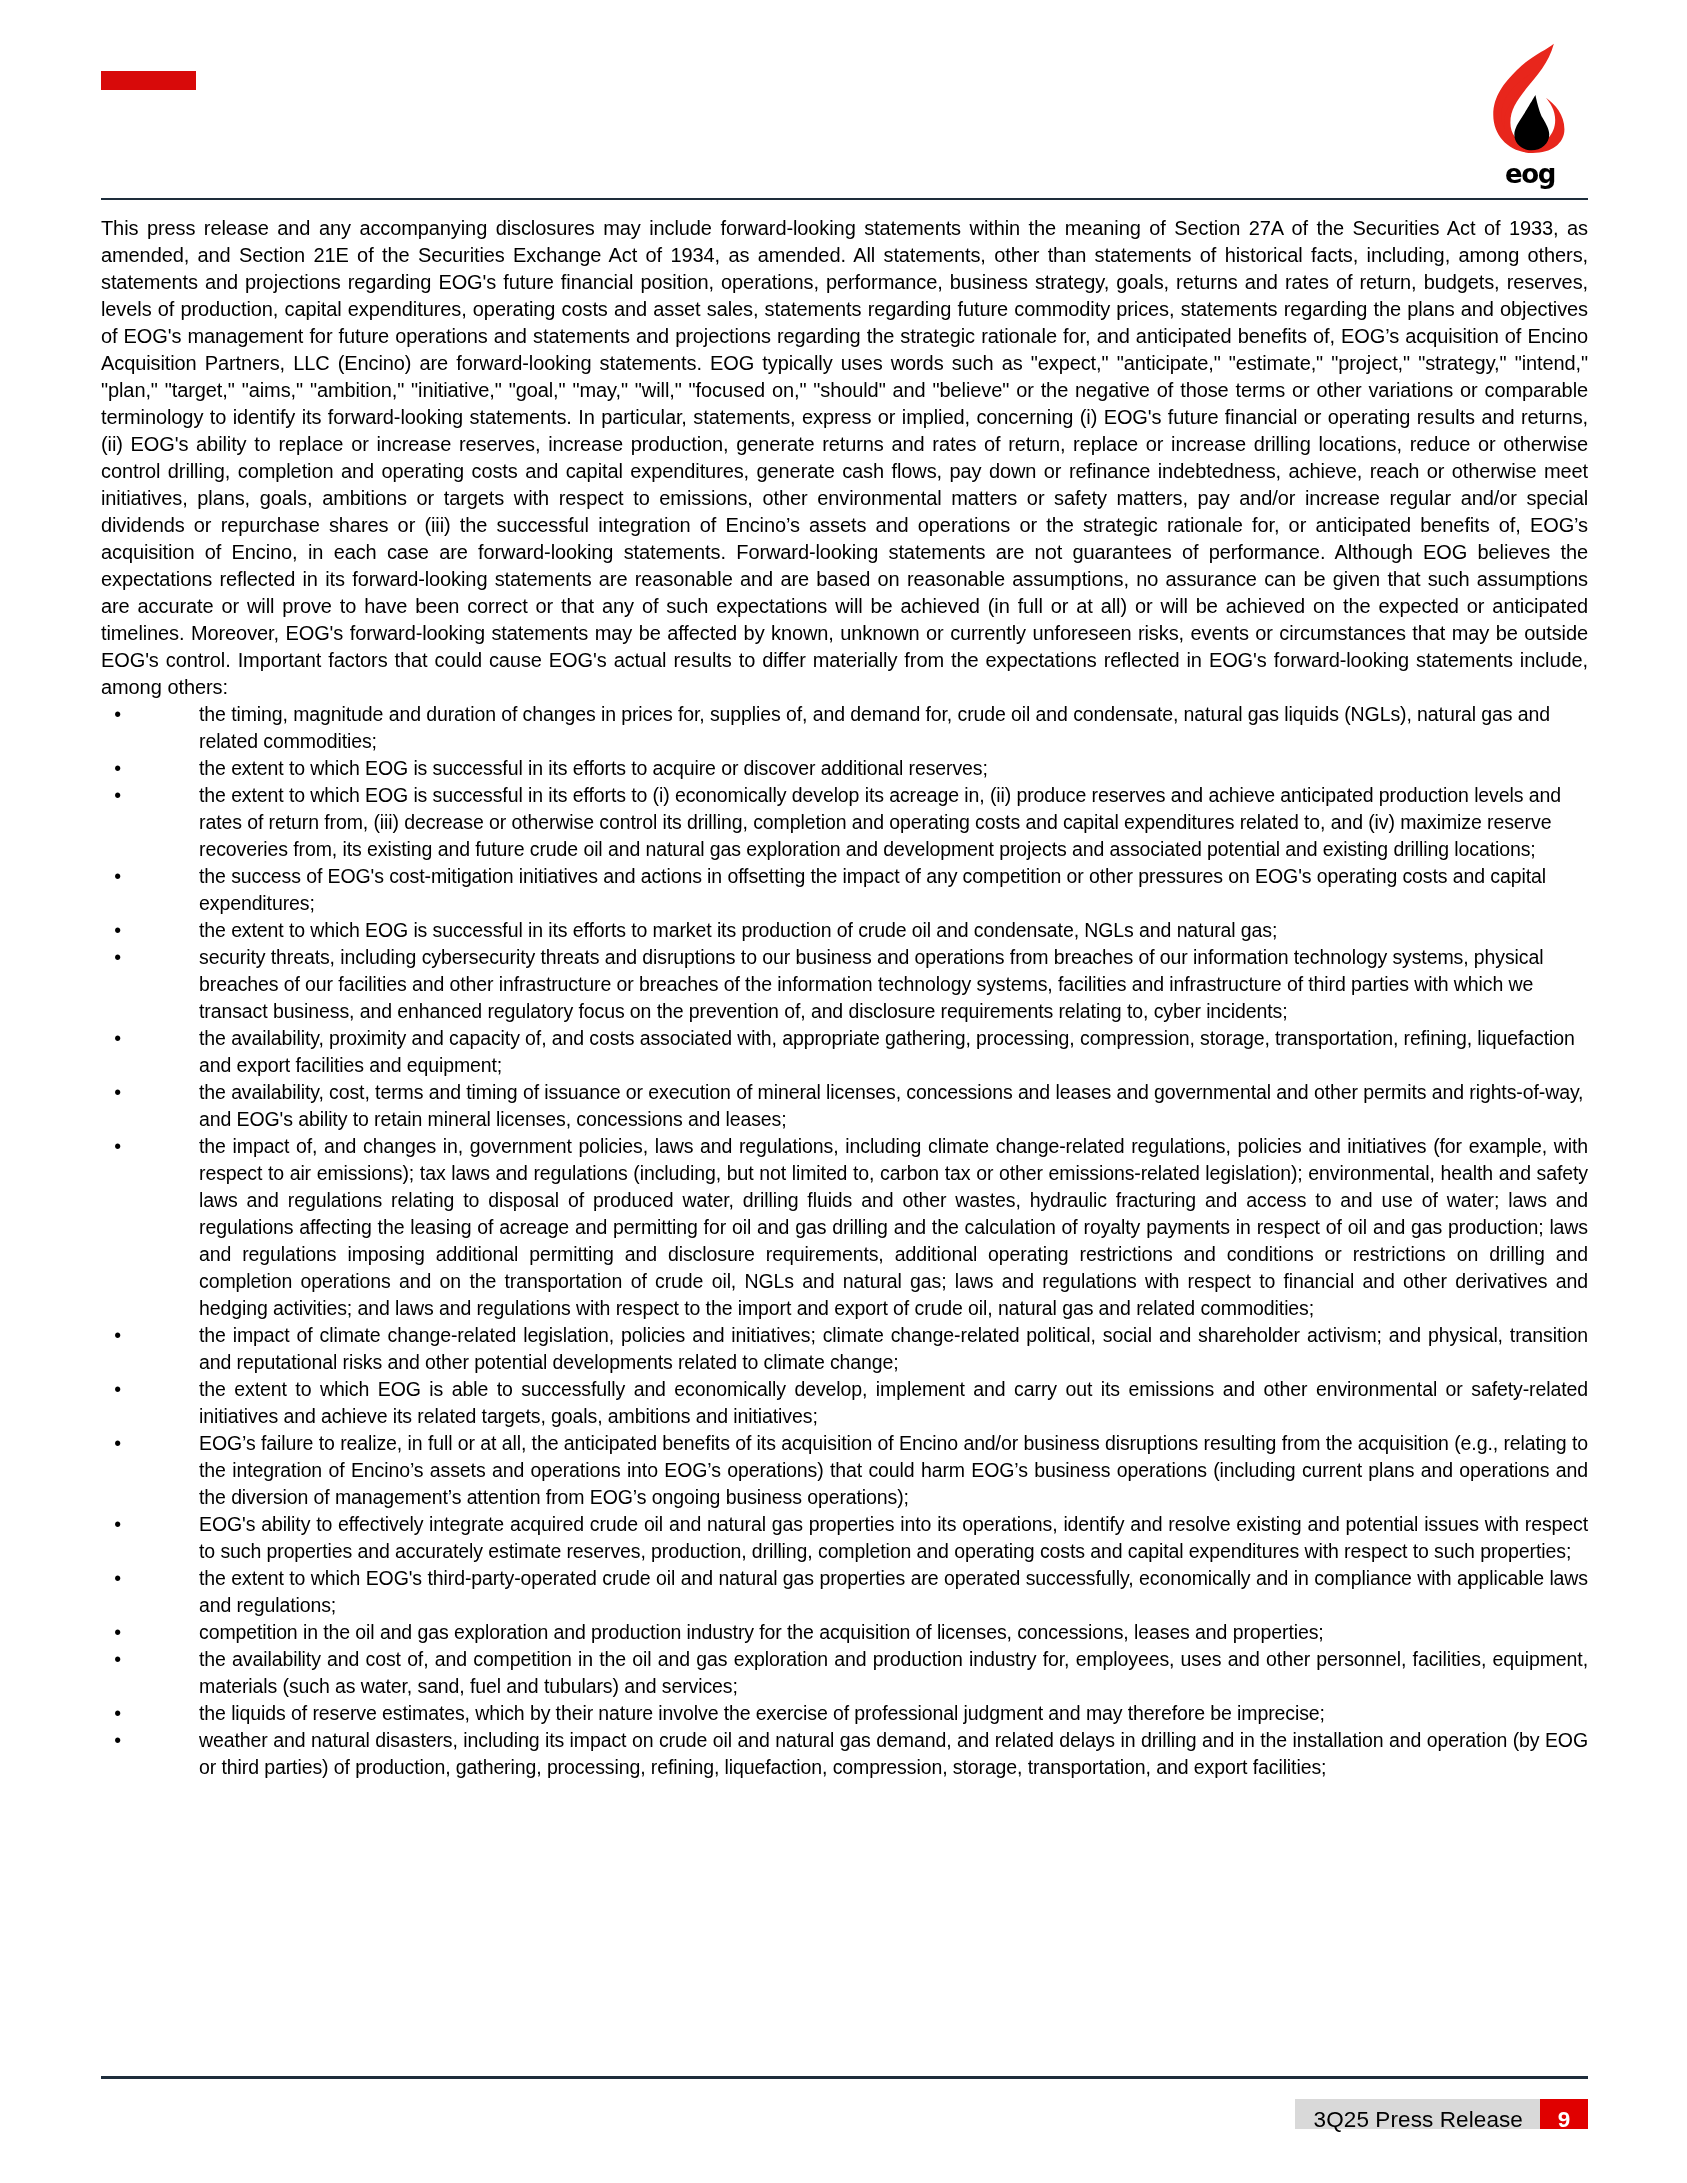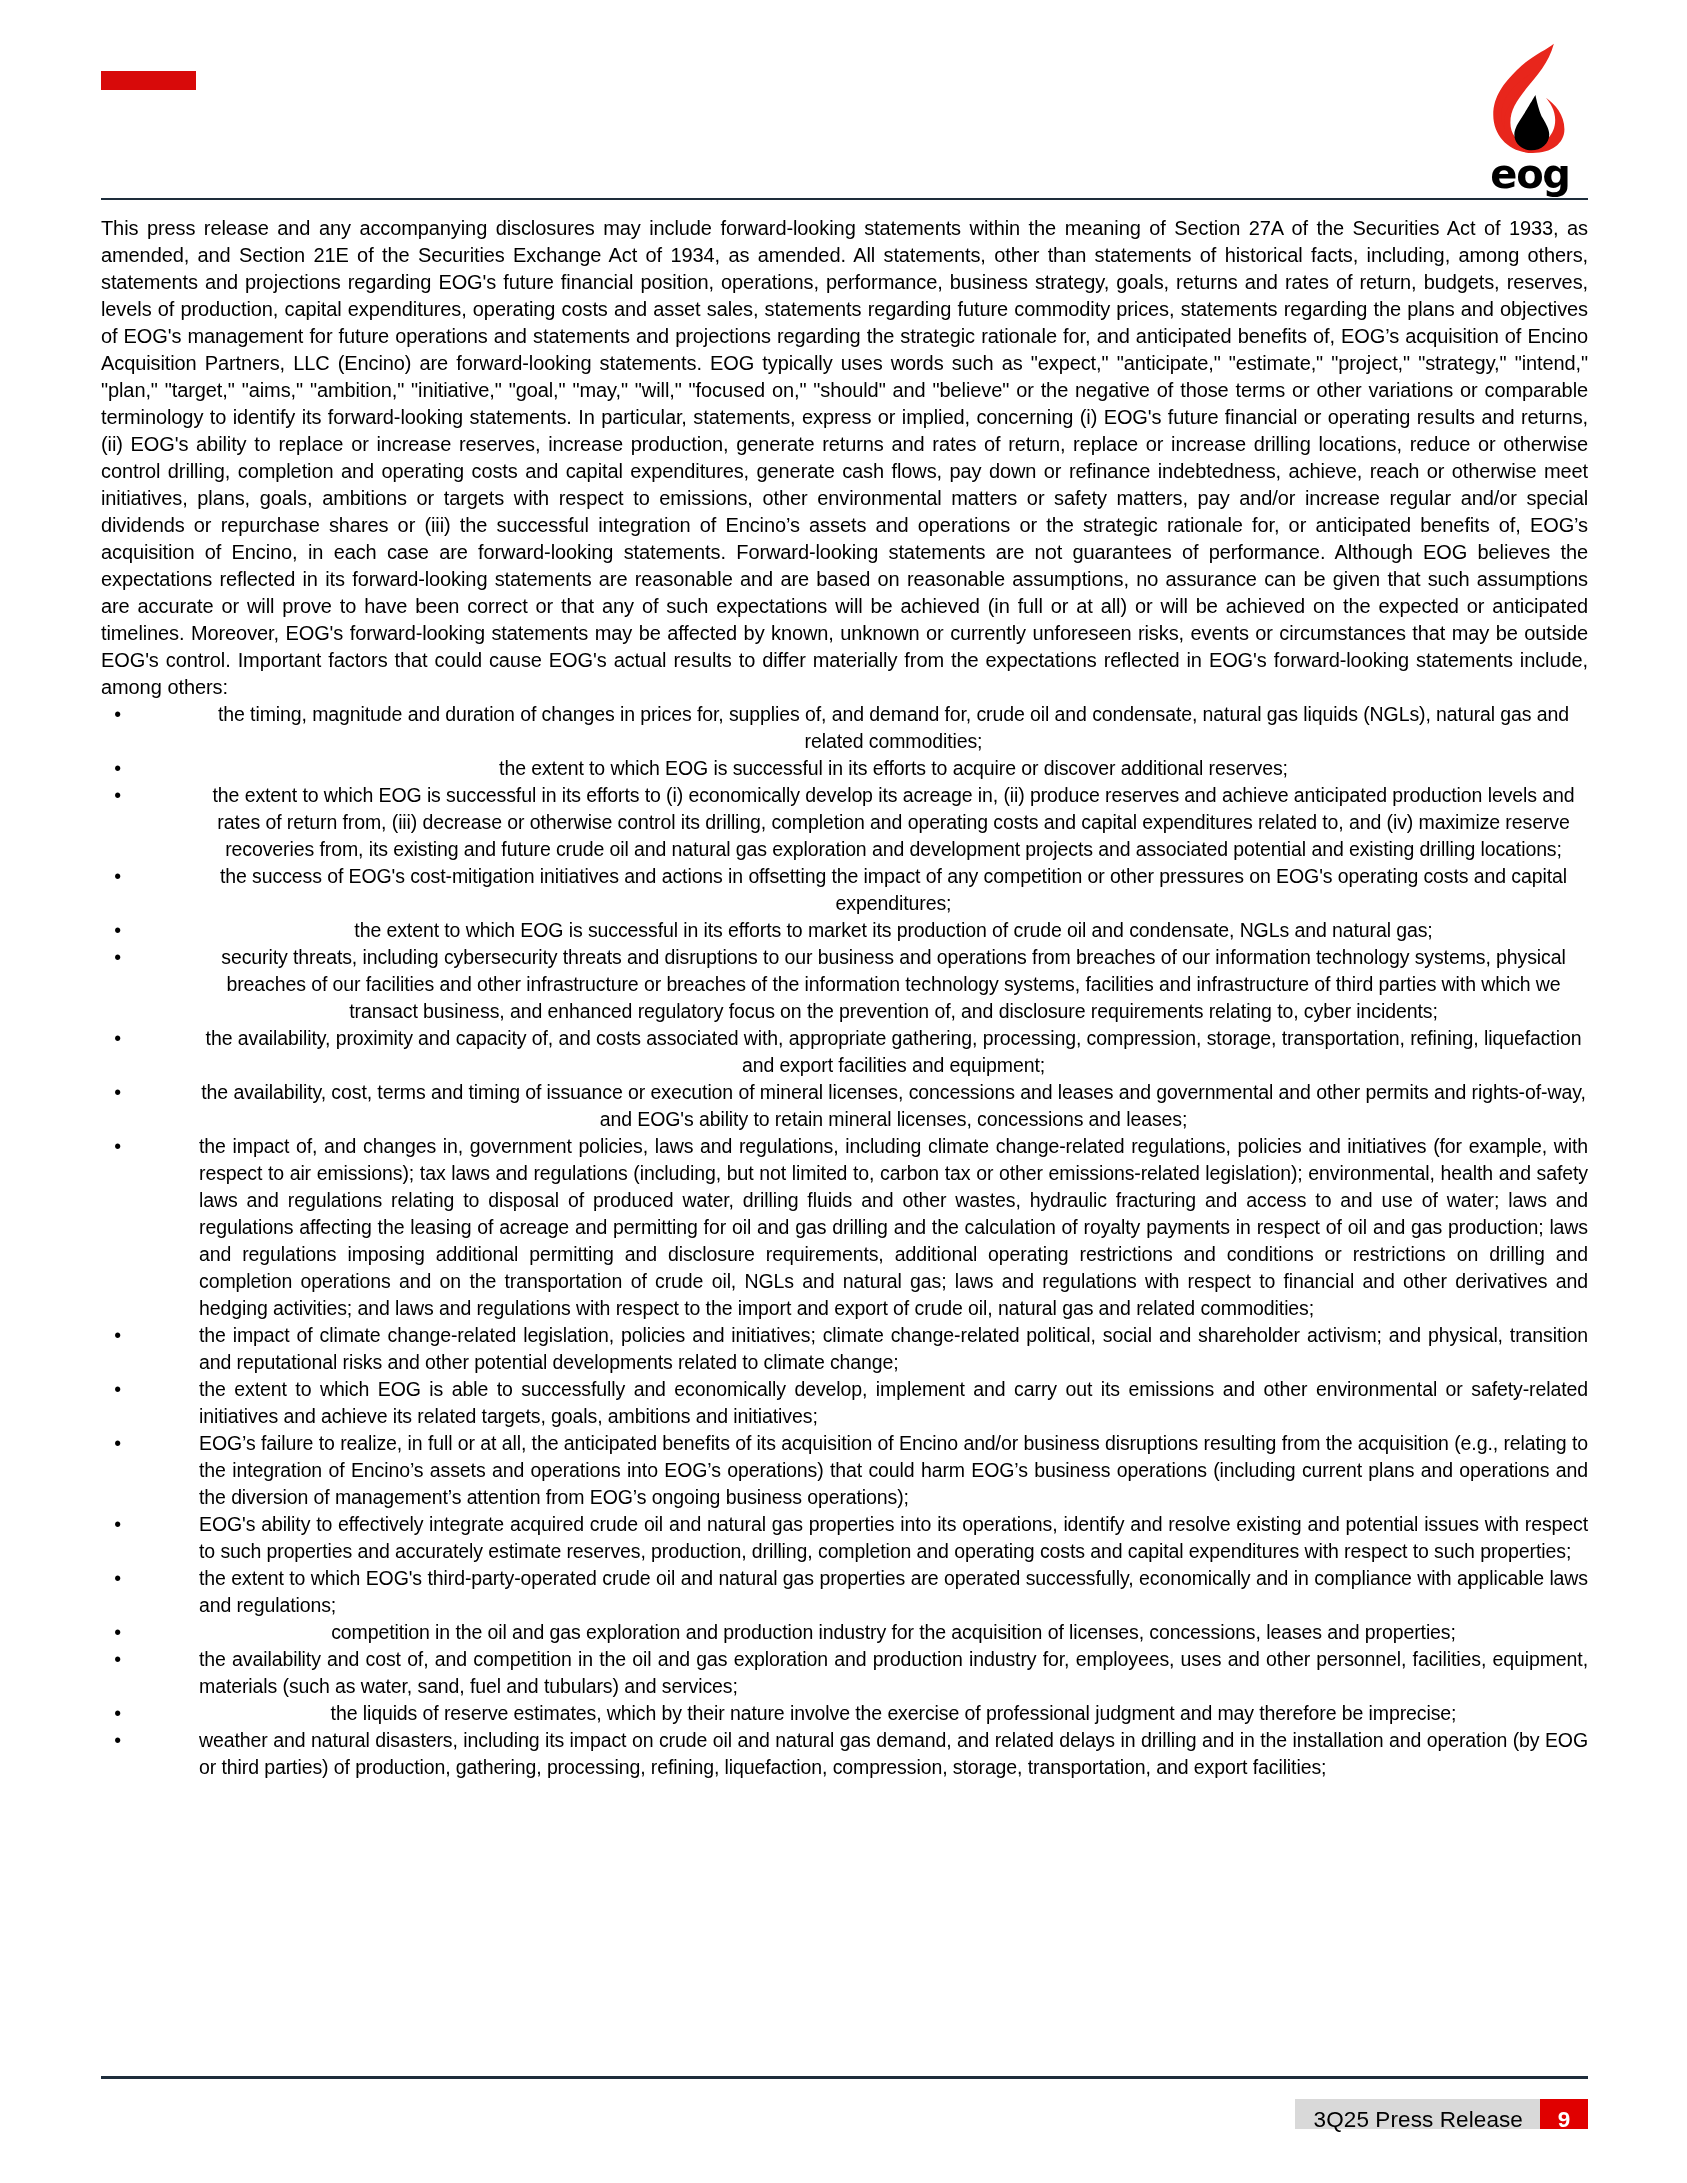--- a/index.html
+++ b/index.html
@@ -52,21 +52,21 @@
     height: 112px;
   }
   .logo-word {
     position: absolute;
     left: 0;
     bottom: 0px;
     width: 126px;
     text-align: center;
     font-family: "DejaVu Sans", sans-serif;
     font-weight: bold;
-    font-size: 40px;
+    font-size: 26px;
     line-height: 38px;
     letter-spacing: -1.3px;
     color: #000000;
   }
   .header-rule {
     position: absolute;
     left: 101px;
     top: 198px;
     width: 1487px;
     height: 2px;
@@ -111,21 +111,21 @@
     line-height: 27px;
   }
   .bullet-row .btext {
     display: block;
   }
   .bullet-row.just .btext {
     text-align: justify;
     text-justify: inter-word;
   }
   .bullet-row.flush .btext {
-    text-align: center;
+    text-align: left;
   }
 
   
   .footer-rule {
     position: absolute;
     left: 101px;
     top: 2076px;
     width: 1487px;
     height: 2.6px;
     background: #1e2d3b;

